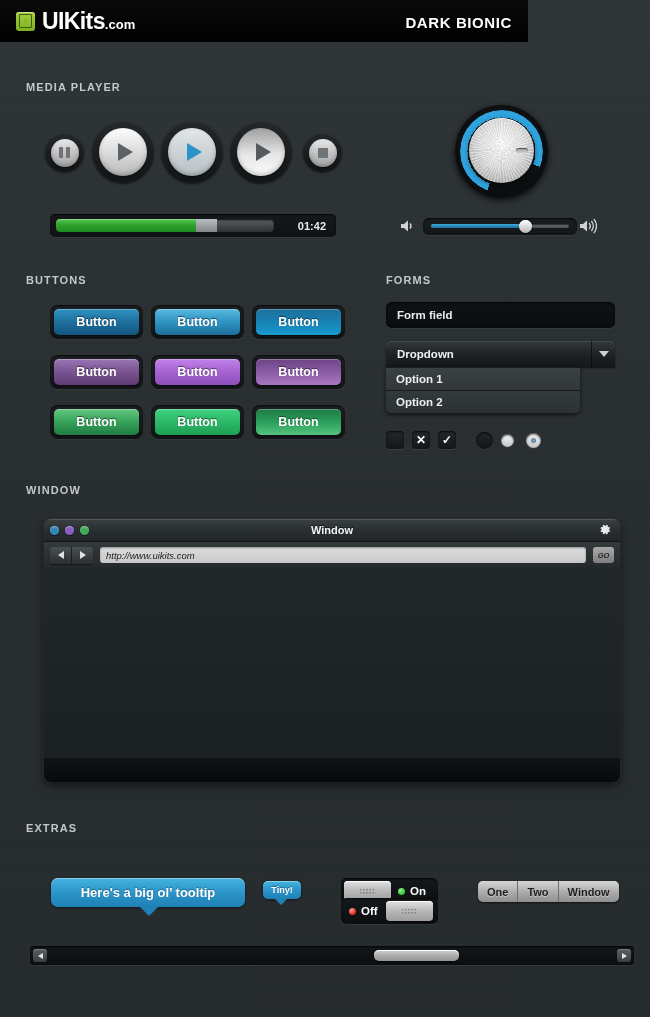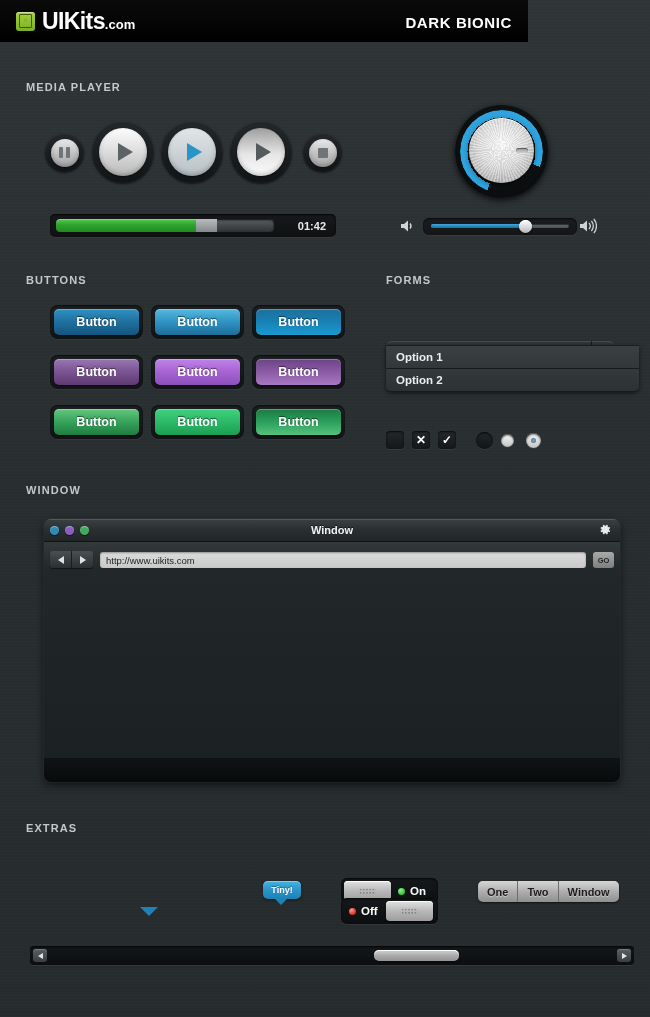--- a/index.html
+++ b/index.html
@@ -124,21 +124,21 @@
   .win{position:absolute;border-radius:7px;overflow:hidden;
     box-shadow:0 3px 8px rgba(0,0,0,.6), 0 0 0 1px rgba(255,255,255,.05);}
   .win-title{height:22px;background:linear-gradient(180deg,#3b4043 0%,#2a2f32 48%,#212528 100%);
     display:flex;align-items:center;position:relative;
     box-shadow:inset 0 1px 0 rgba(255,255,255,.12);}
   .win-dot{width:9px;height:9px;border-radius:50%;margin-left:6px;
     box-shadow:inset 0 1px 1px rgba(255,255,255,.4), 0 1px 1px rgba(0,0,0,.5);}
   .win-label{position:absolute;left:0;right:0;text-align:center;color:#f2f4f5;
     font-size:11px;font-weight:bold;text-shadow:0 -1px 0 rgba(0,0,0,.6);}
   .win-toolbar{height:26px;background:linear-gradient(180deg,#34393c 0%,#23282b 100%);
-    display:flex;align-items:flex-end;border-top:1px solid rgba(0,0,0,.5);}
+    display:flex;align-items:center;border-top:1px solid rgba(0,0,0,.5);font-style:italic;}
   .navbtn{width:21px;height:17px;display:flex;align-items:center;justify-content:center;
     background:linear-gradient(180deg,#4a4f52,#2b2f32);}
   .urlbar{flex:1;height:16px;margin:0 7px;border-radius:3px;
     background:linear-gradient(180deg,#dcdcdc,#c9c9c9);display:flex;align-items:center;
     box-shadow:inset 0 1px 2px rgba(0,0,0,.35);}
   .urltext{color:#222;font-size:9.5px;margin-left:6px;}
   .gobtn{width:21px;height:16px;margin-right:6px;border-radius:3px;
     background:linear-gradient(180deg,#a9a9a9,#7e7e7e);color:#222;font-size:7.5px;
     font-weight:bold;display:flex;align-items:center;justify-content:center;}
   .win-body{background:linear-gradient(180deg,#22272a 0%,#1b2023 100%);}
@@ -298,28 +298,31 @@
       <div class="btn-pad" style="left: 151px; top: 405px; width: 93px; height: 34px;">
         <div class="btn" style="background: linear-gradient(rgb(63, 209, 126) 0%, rgb(44, 184, 104) 50%, rgb(29, 158, 83) 100%);">Button</div>
       </div>
       <div class="btn-pad" style="left: 252px; top: 405px; width: 93px; height: 34px;">
         <div class="btn" style="background: linear-gradient(rgb(29, 122, 67) 0%, rgb(43, 160, 92) 50%, rgb(86, 193, 127) 100%);">Button</div>
       </div>
     </div>
 
   <div class="sec-title" style="left:386px;top:274px;">FORMS</div>
 
+  <div class="field" style="left:386px;top:302px;width:229px;height:26px;">
+    <span style="margin-left:11px;">Form field</span>
+  </div>
 
   <div class="dd" style="left:386px;top:341px;width:229px;height:26px;">
     <span style="margin-left:11px;">Dropdown</span>
     <span class="dd-arrow-box">
       <i class="tri" style="border-width:6px 5px 0 5px;border-color:#cdd1d3 transparent transparent transparent;"></i>
     </span>
   </div>
-  <div class="dd-list" style="left:386px;top:345px;width:253px;" id="ddList">
+  <div class="dd-list" style="left:386px;top:367px;width:194px;" id="ddList">
       <div class="dd-opt" style="background: linear-gradient(rgb(59, 64, 67), rgb(50, 55, 58)); border-top: 1px solid rgba(0, 0, 0, 0.45);">Option 1</div>
       <div class="dd-opt" style="background: linear-gradient(rgb(52, 57, 60), rgb(44, 49, 52)); border-top: 1px solid rgba(0, 0, 0, 0.45);">Option 2</div>
     </div>
 
   <div id="chkHost">
       <div class="chk" style="left: 386px; top: 431px;"></div>
       <div class="chk" style="left: 412px; top: 431px;">✕</div>
       <div class="chk" style="left: 438px; top: 431px;">✓</div>
     </div>
   <div id="radHost">
@@ -358,20 +361,23 @@
         <span class="urltext">http://www.uikits.com</span>
       </span>
       <span class="gobtn">GO</span>
     </div>
     <div class="win-body" style="height:190px;"></div>
     <div class="win-foot" style="height:25px;"></div>
   </div>
 
   <div class="sec-title" style="left:26px;top:822px;">EXTRAS</div>
 
+  <div class="tip" style="left:51px;top:878px;width:194px;height:29px;font-size:13px;">
+    <span>Here's a big ol’ tooltip</span>
+  </div>
   <span class="tip-tail" style="left:140px;top:907px;border-width:9px 9px 0 9px;border-color:#1f81b5 transparent transparent transparent;"></span>
 
   <div class="tip" style="left:263px;top:881px;width:38px;height:18px;font-size:9px;border-radius:5px;">
     <span>Tiny!</span>
   </div>
   <span class="tip-tail" style="left:275px;top:899px;border-width:6px 6px 0 6px;border-color:#1f81b5 transparent transparent transparent;"></span>
 
   <div class="tog" style="left:341px;top:862px;width:97px;height:26px;margin-top:16px;">
     <span class="tog-handle" style="margin-left:3px;">
         <i class="grip"></i>

